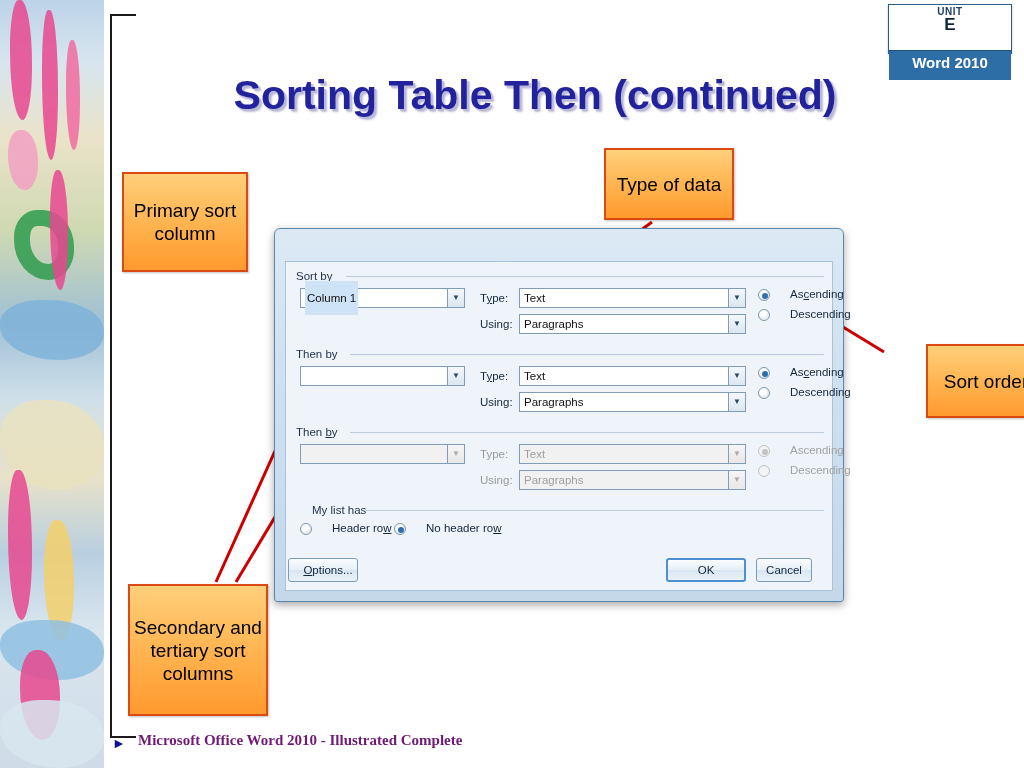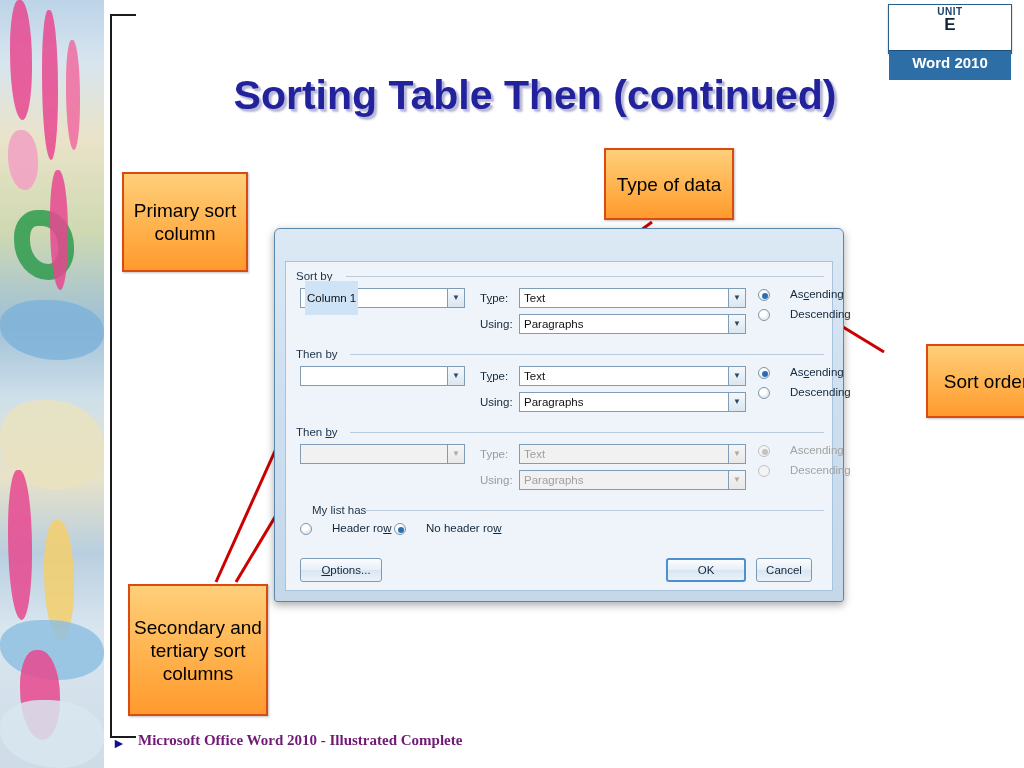--- a/index.html
+++ b/index.html
@@ -281,21 +281,21 @@
     <div class="group-label" style="left:26px; top:242px;">My list has</div>
     <div class="divider" style="left:80px; top:248px; width:458px;"></div>
 
     <div class="radio" style="left:14px; top:260px;">
       <span class="dot"></span><span>Header ro<span class="u">w</span></span>
     </div>
     <div class="radio checked" style="left:108px; top:260px;">
       <span class="dot"></span><span>No header ro<span class="u">w</span></span>
     </div>
 
-    <div class="btn-std" style="left:14px; top:296px; width:82px;padding-left:10px;">
+    <div class="btn-std" style="left:2px; top:296px; width:70px;padding-left:10px;">
       <span><span class="u">O</span>ptions...</span>
     </div>
     <div class="btn-std default" style="left:380px; top:296px; width:80px;">OK</div>
     <div class="btn-std" style="left:470px; top:296px; width:56px;">Cancel</div>
   </div>
 </div>
 
 <div class="footer-arrow">►</div>
 <div class="footer-note">Microsoft Office Word 2010 - Illustrated Complete</div>
 

